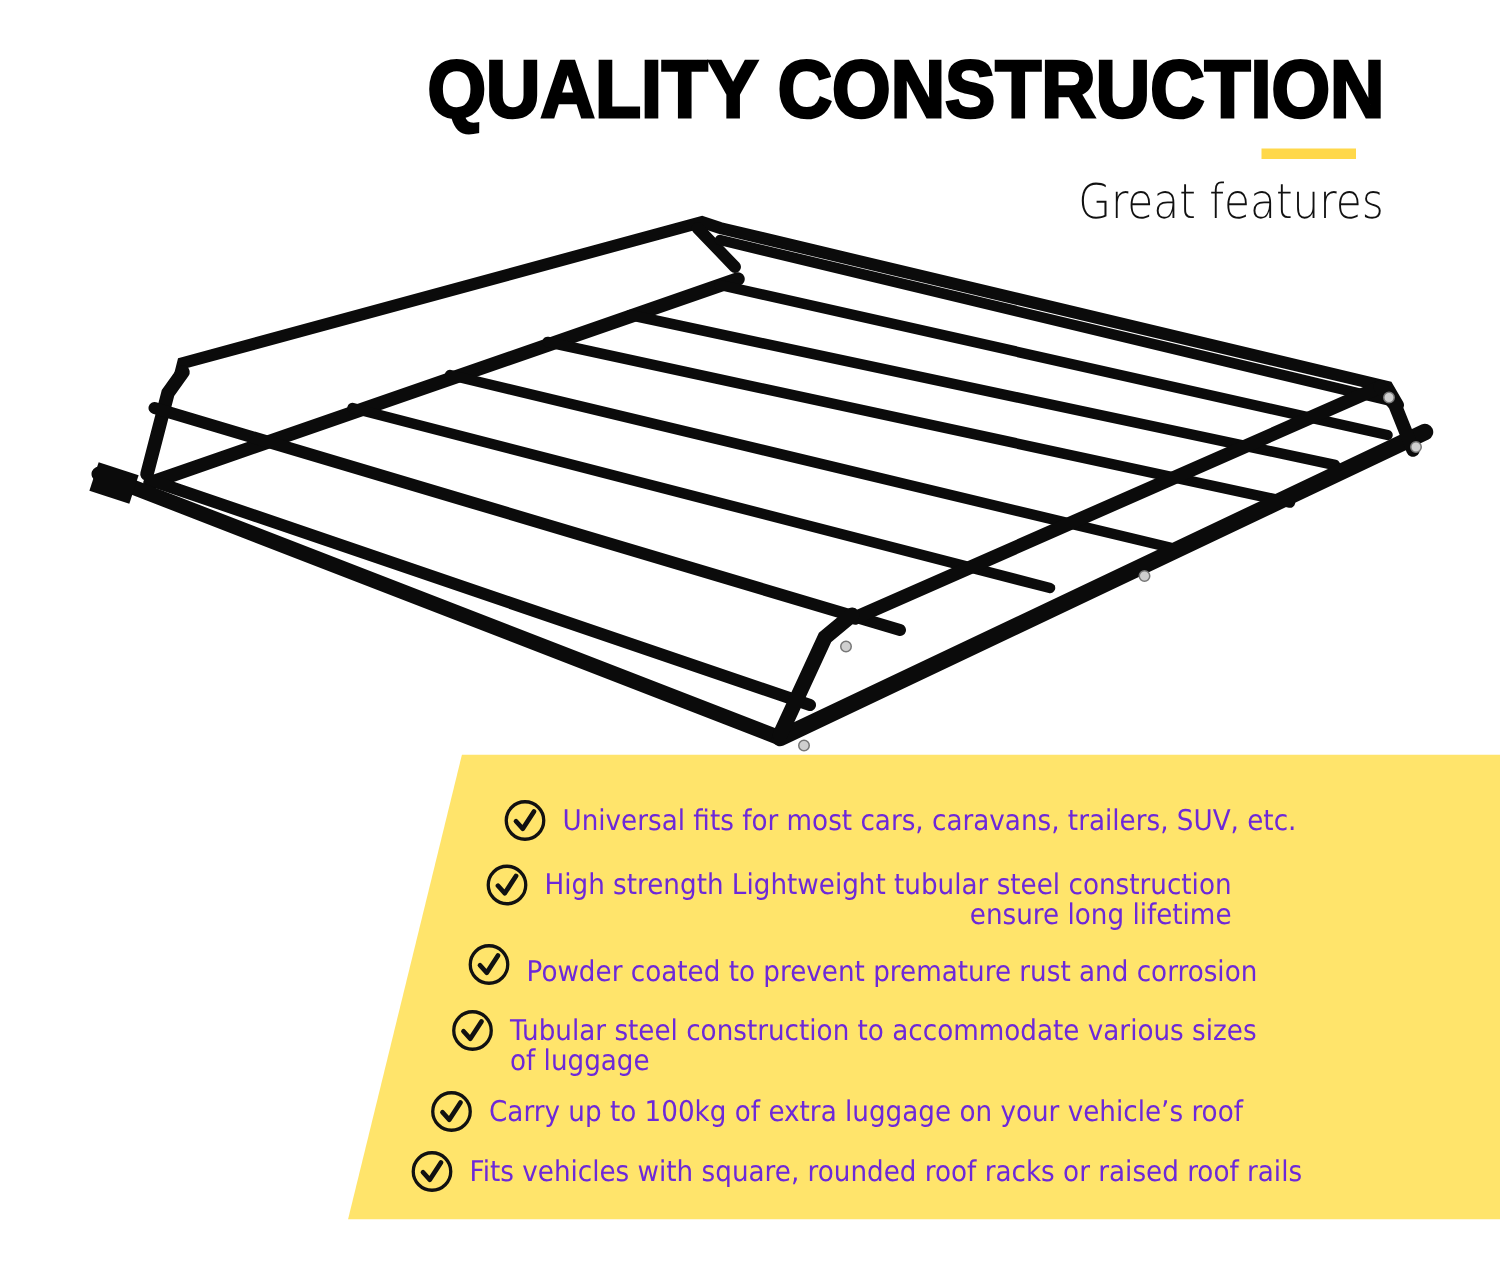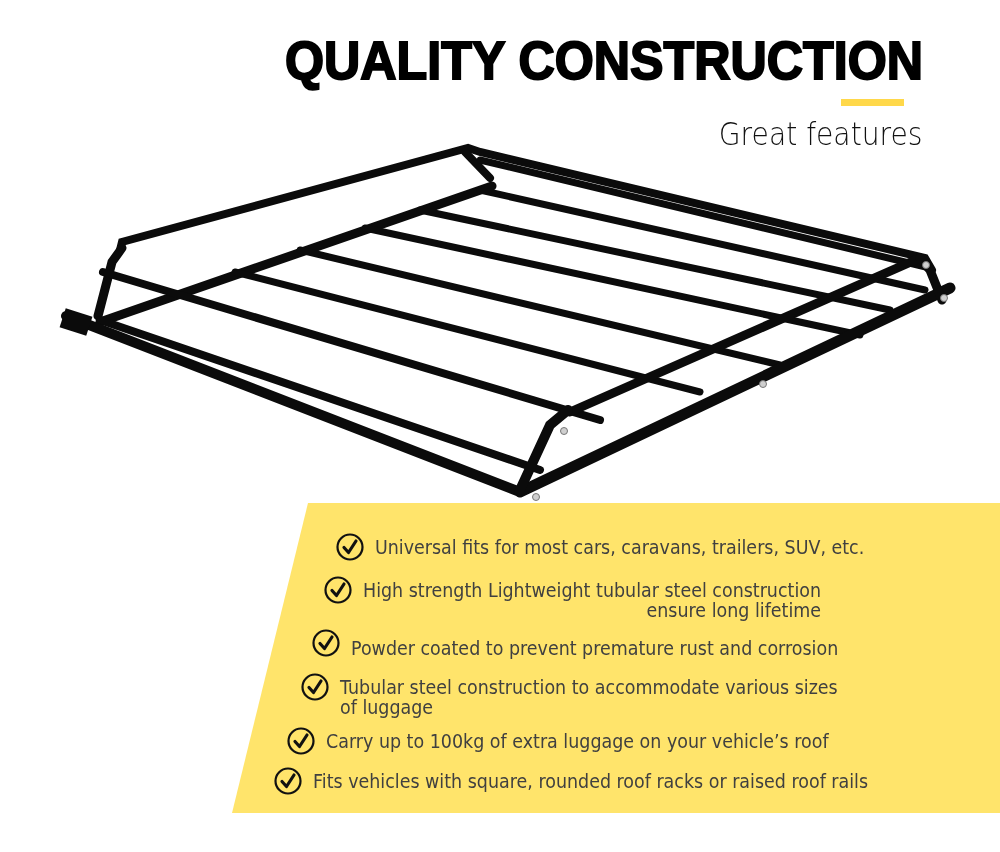--- a/index.html
+++ b/index.html
@@ -22,21 +22,21 @@
     }
     .product {
       position: absolute; left: 55px; top: 140px; width: 905px; height: 370px;
     }
     .panel {
       position: absolute; left: 0; top: 503px; width: 1000px; height: 310px;
     }
     .panel svg { position: absolute; left: 0; top: 0; }
     .feature {
       position: absolute; display: flex; align-items: flex-start;
-      font-family: "DejaVu Sans", sans-serif; font-size: 19px; line-height: 20px; color: #404040;
+      font-family: "DejaVu Sans", sans-serif; font-size: 19px; line-height: 20px; color: #6d28d9;
     }
     .feature .check {
       width: 30px; height: 30px; flex: 0 0 30px; margin-right: 10px; margin-top: -5px;
     }
     .feature .text { transform: scaleX(0.92); transform-origin: left center; white-space: pre-line; }
   </style>
 </head>
 <body>
 
 <div class="title">QUALITY CONSTRUCTION</div>

